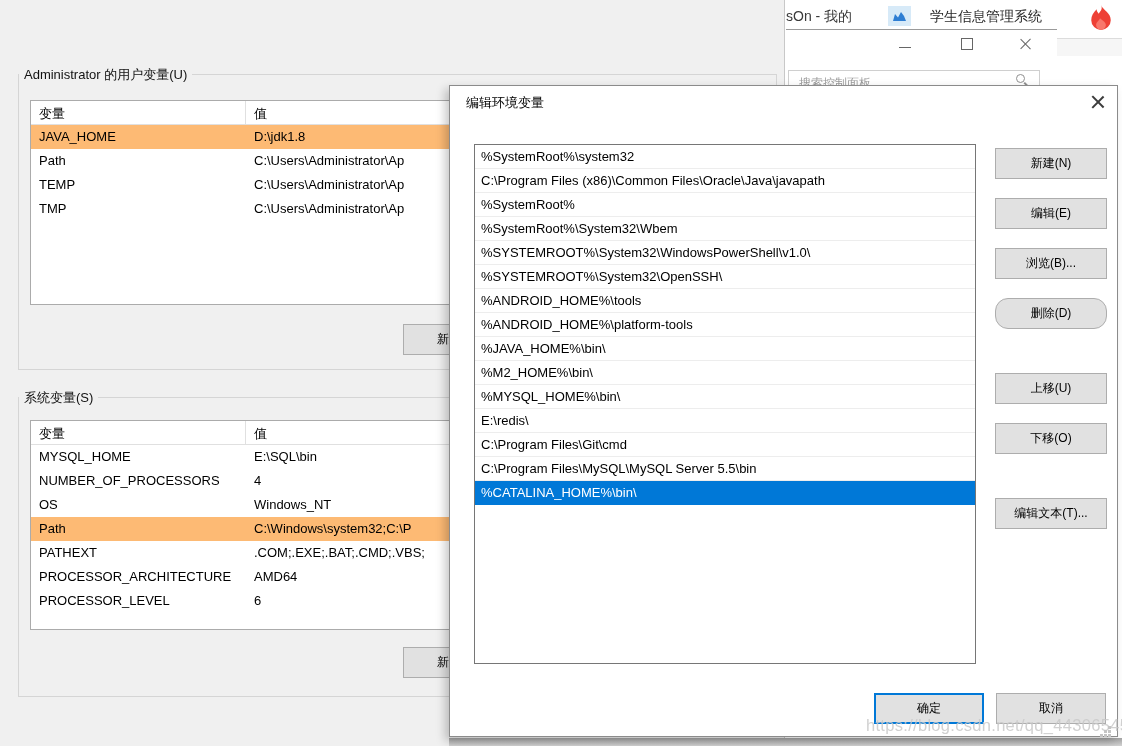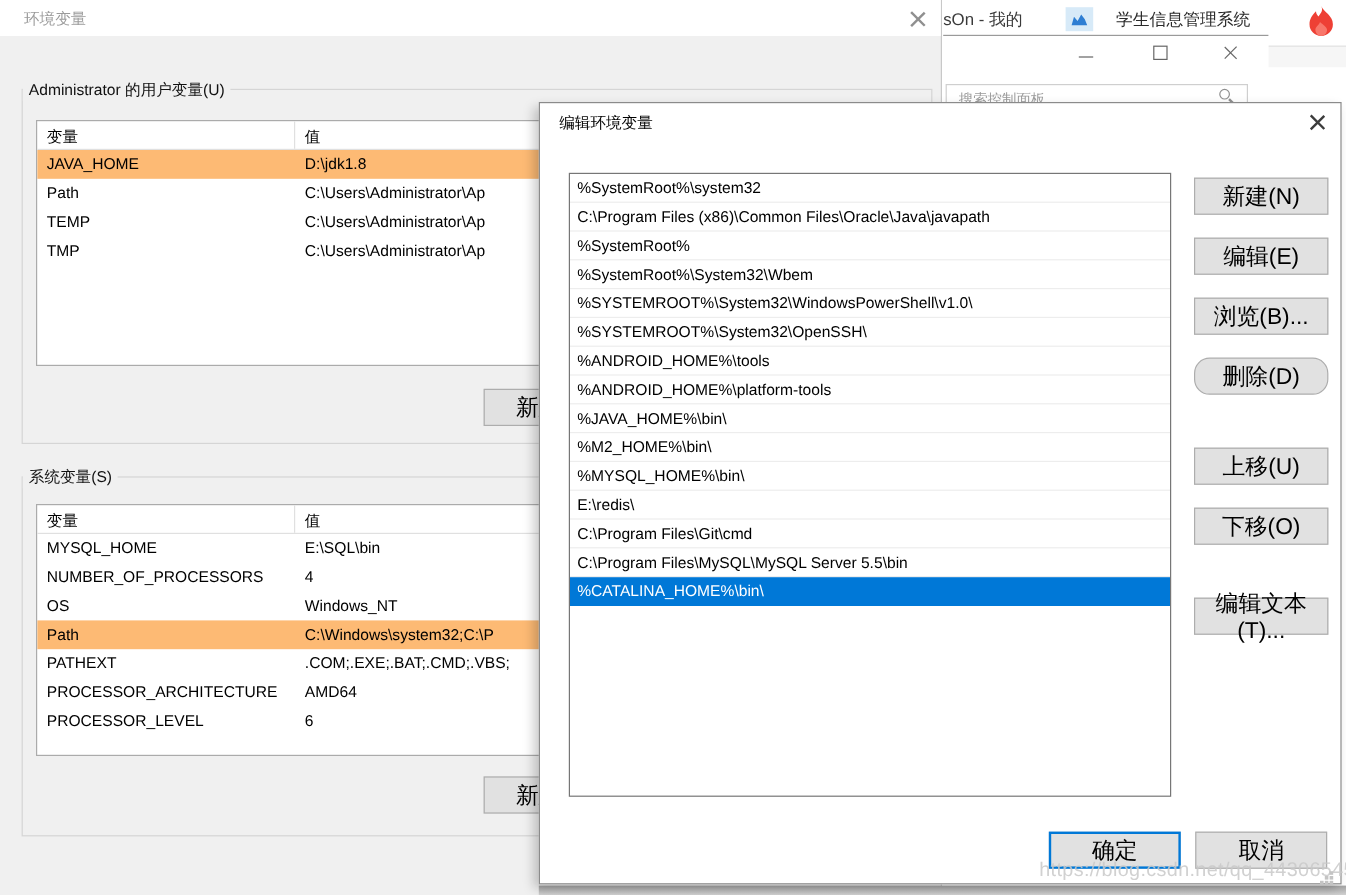--- a/index.html
+++ b/index.html
@@ -62,21 +62,21 @@
             overflow:hidden; font-size:13px; }
   #table-user { left:30px; top:100px; height:205px; }
   #table-sys  { left:30px; top:420px; height:210px; }
   .thead { display:flex; height:24px; border-bottom:1px solid #e0e0e0; }
   .thead .tc1 { border-right:1px solid #e0e0e0; }
   .tc1 { width:215px; padding:4px 0 0 8px; white-space:nowrap; overflow:hidden; }
   .tc2 { flex:1; padding:4px 0 0 8px; white-space:nowrap; overflow:hidden; }
   .trow { display:flex; height:24px; }
   .trow.hl { background:#fdba74; }
 
-  .btn { background:#e1e1e1; border:1px solid #adadad; font-size:19px; color:#000;
+  .btn { background:#e1e1e1; border:1px solid #adadad; font-size:12px; color:#000;
          display:flex; align-items:center; justify-content:center; font-family:inherit; }
   #btn-new-user { left:403px; top:324px; width:92px; height:31px; }
   #btn-new-sys  { left:403px; top:647px; width:92px; height:31px; }
 
   
   #edit-dialog { left:449px; top:85px; width:669px; height:652px; background:#fff;
                  border:1px solid #8b8b8b; box-shadow:-4px 4px 9px rgba(0,0,0,.22);
                  z-index:10;padding-left:33px; }
   #dlg-title { position:absolute; left:16px; top:8px; font-size:13px; color:#000; }
   #dlg-close { position:absolute; right:12px; top:8px; color:#3c3c3c; }
@@ -131,24 +131,20 @@
 <div class="win-ctrl" id="ctrl-close">
     <span class="xicon x14"></span>
   </div>
 
 <div class="abs" id="cp-search">
   <span id="cp-search-text">搜索控制面板</span>
   <span class="mag"></span>
 </div>
 
 <div class="abs" id="main-win">
-  <div id="main-titlebar">
-    <span id="main-title">环境变量</span>
-    <span id="main-close" class="xicon x16"></span>
-  </div>
 
   <div class="groupbox" id="group-user"></div>
   <span class="group-label" id="group-user-label">Administrator 的用户变量(U)</span>
 
   <div class="vtable" id="table-user">
     <div class="thead">
       <span class="tc1">变量</span>
       <span class="tc2">值</span>
     </div>
     <div id="user-tbody">

